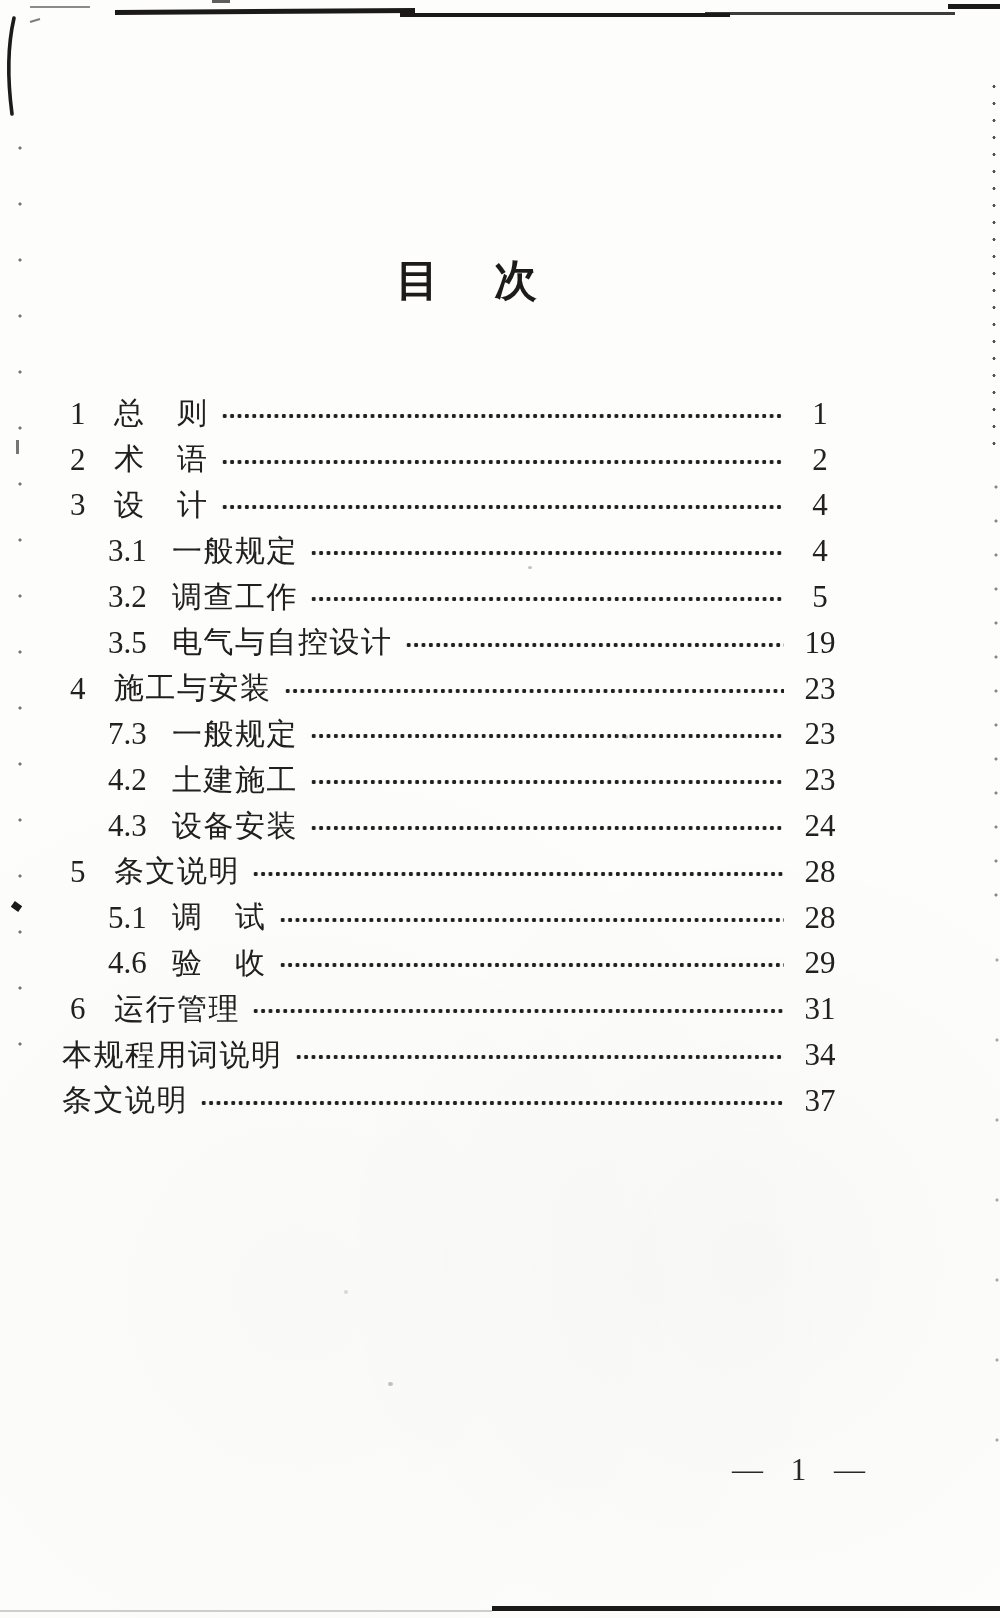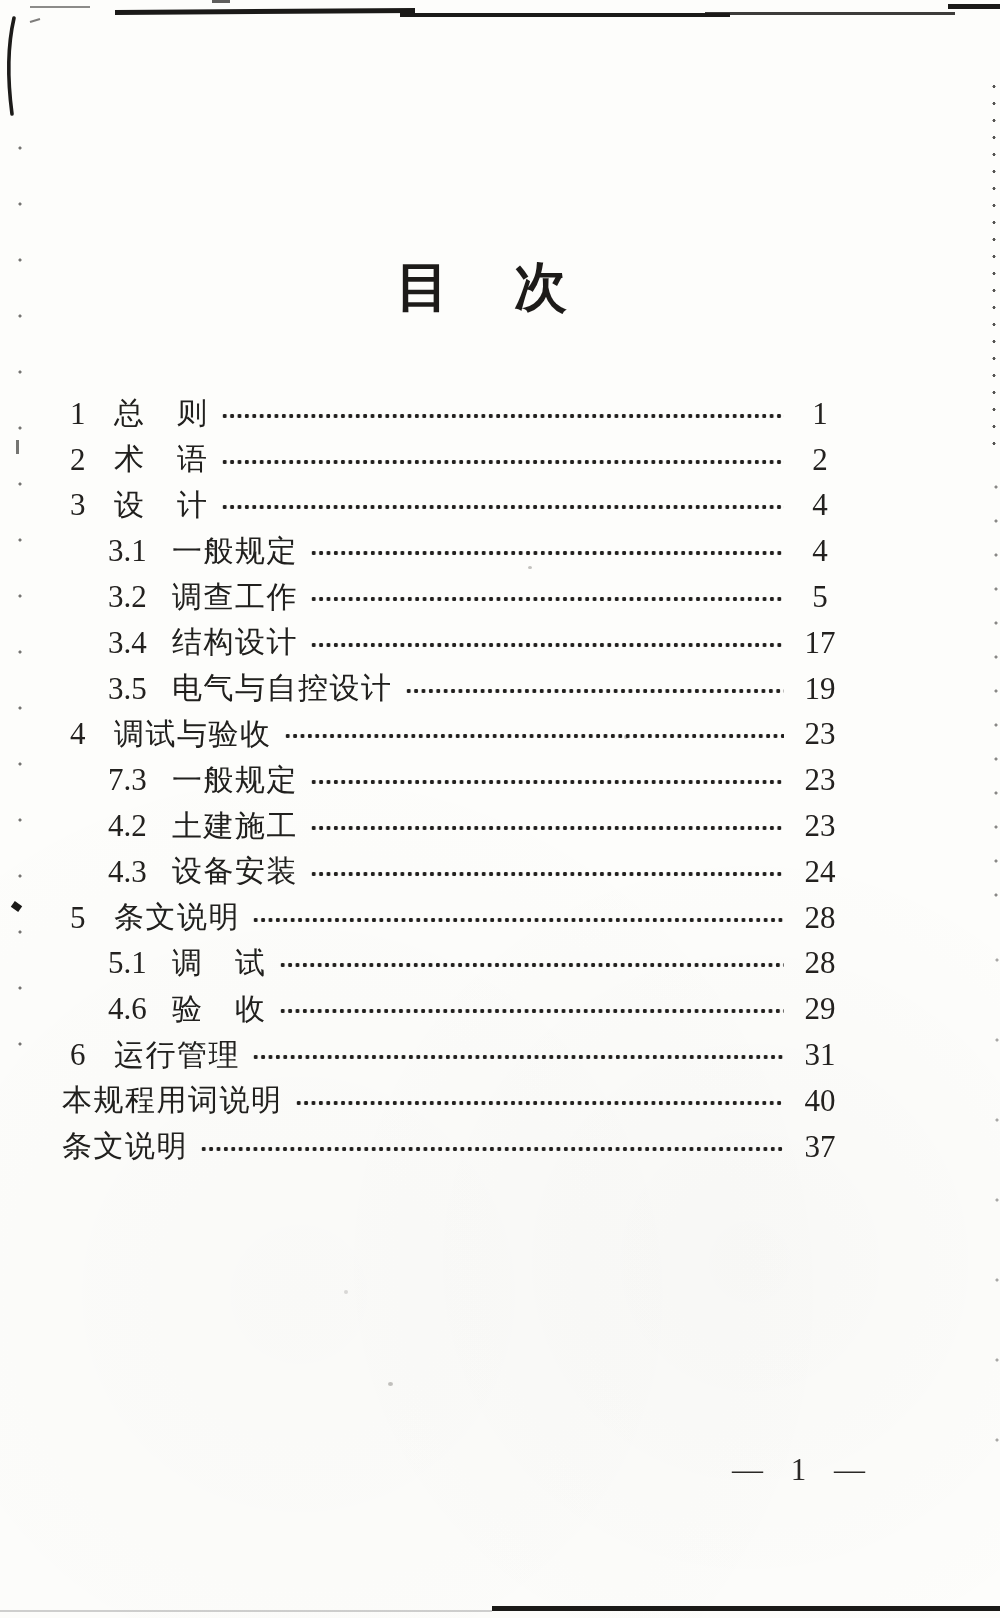--- a/index.html
+++ b/index.html
@@ -29,21 +29,21 @@
     background-repeat: repeat-y;
     background-position: center top;
   }
   .curl-svg { position: absolute; left: 0; top: 14px; }
 
   
   .doc-title {
     position: absolute;
     left: 396px;
     top: 252px;
-    font-size: 53px;
+    font-size: 43px;
     font-weight: 600;
     letter-spacing: 6px;
     color: #1d1b19;
     white-space: nowrap;
   }
 
   
   .toc {
     position: absolute;
     left: 62px;
@@ -164,34 +164,28 @@
         <span class="leader"></span>
         <span class="pg">4</span>
       </div>
       <div class="toc-row lvl1">
         <span class="num">3.2</span>
         <span class="ttl">调查工作</span>
         <span class="leader"></span>
         <span class="pg">5</span>
       </div>
       <div class="toc-row lvl1">
-        <span class="num">3.4</span>
-        <span class="ttl">结构设计</span>
-        <span class="leader"></span>
-        <span class="pg">17</span>
-      </div>
-      <div class="toc-row lvl1">
         <span class="num">3.5</span>
         <span class="ttl">电气与自控设计</span>
         <span class="leader"></span>
         <span class="pg">19</span>
       </div>
       <div class="toc-row lvl0">
         <span class="num">4</span>
-        <span class="ttl">调试与验收</span>
+        <span class="ttl">施工与安装</span>
         <span class="leader"></span>
         <span class="pg">23</span>
       </div>
       <div class="toc-row lvl1">
         <span class="num">7.3</span>
         <span class="ttl">一般规定</span>
         <span class="leader"></span>
         <span class="pg">23</span>
       </div>
       <div class="toc-row lvl1">
@@ -226,21 +220,21 @@
       </div>
       <div class="toc-row lvl0">
         <span class="num">6</span>
         <span class="ttl">运行管理</span>
         <span class="leader"></span>
         <span class="pg">31</span>
       </div>
       <div class="toc-row lvl0">
         <span class="ttl">本规程用词说明</span>
         <span class="leader"></span>
-        <span class="pg">40</span>
+        <span class="pg">34</span>
       </div>
       <div class="toc-row lvl0">
         <span class="ttl">条文说明</span>
         <span class="leader"></span>
         <span class="pg">37</span>
       </div>
     </div>
 
   <div class="footer-pageno">— 1 —</div>
 

